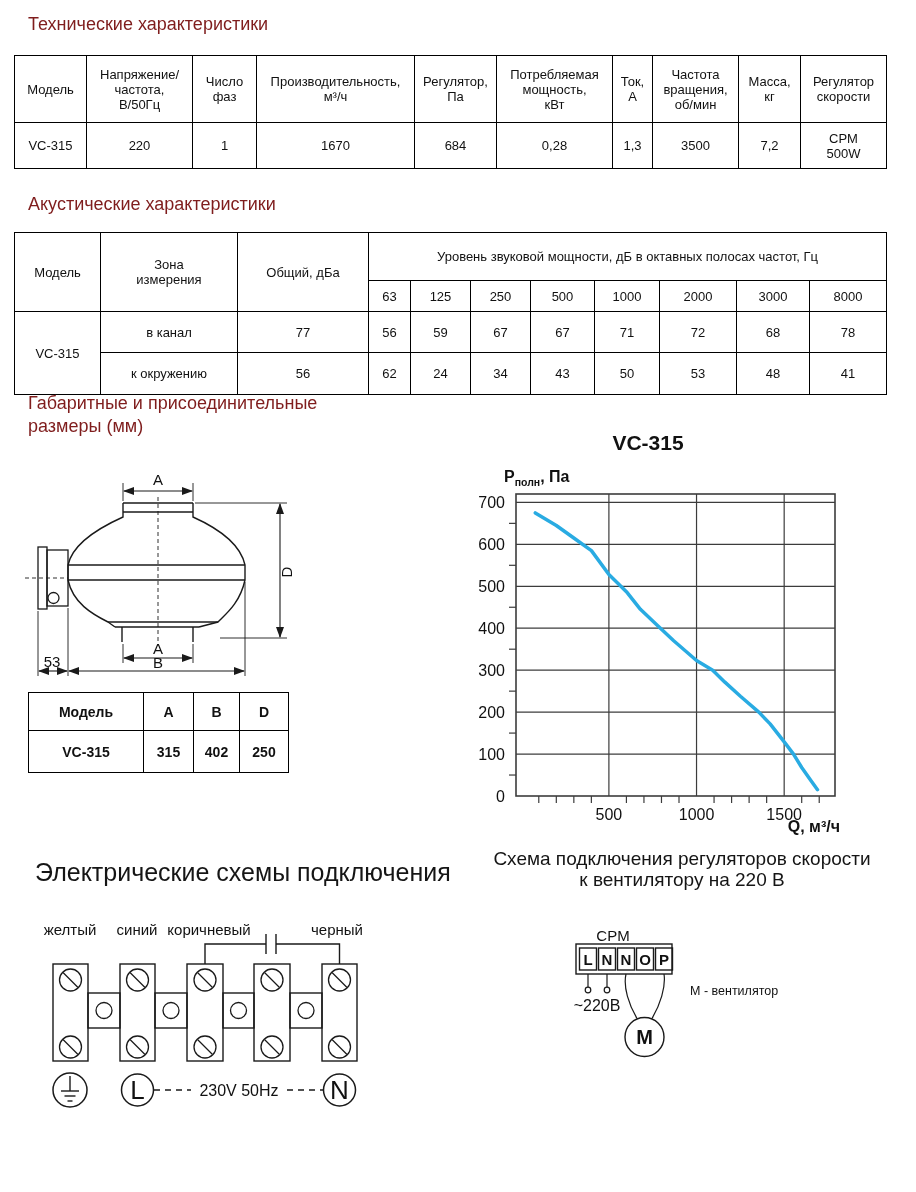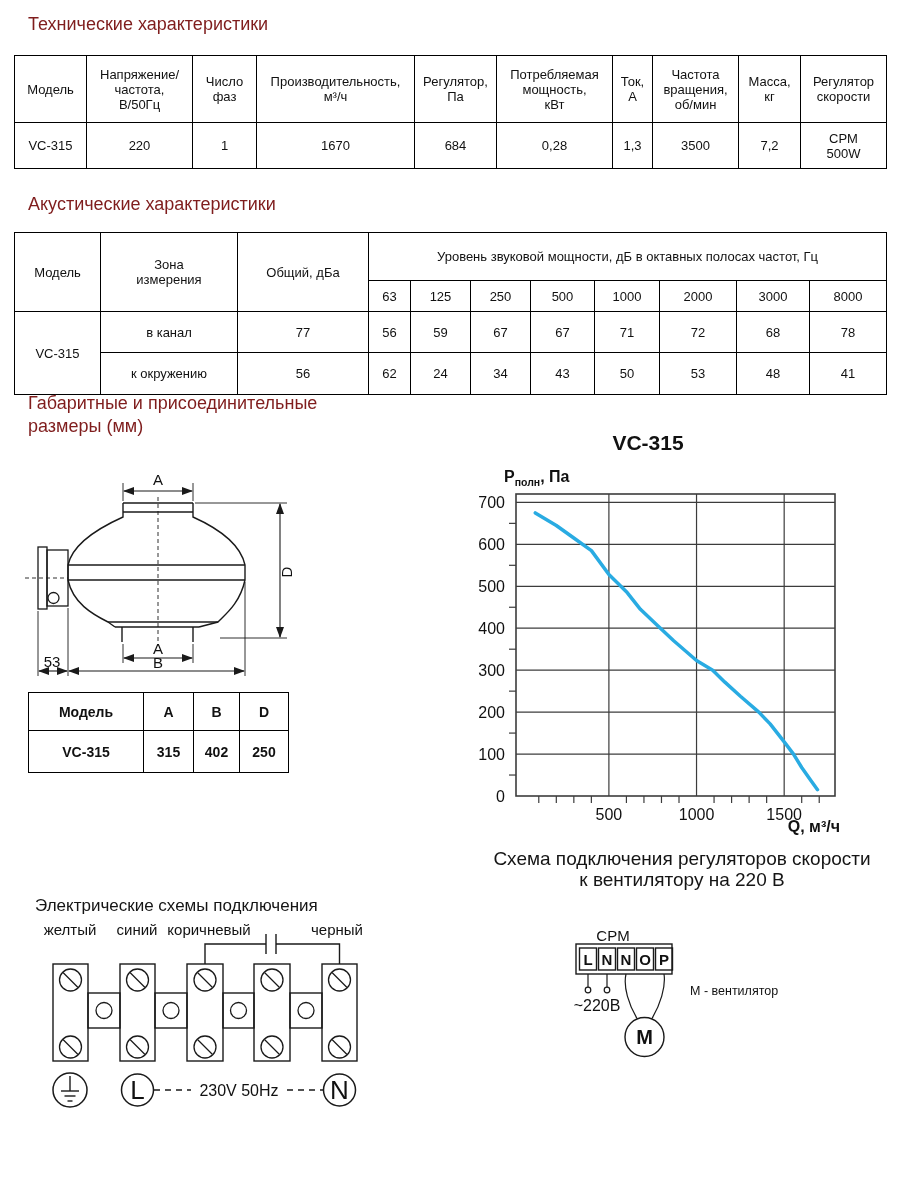--- a/index.html
+++ b/index.html
@@ -23,21 +23,21 @@
   .wirelab{font:15px "Liberation Sans",sans-serif;}
   .circlab{font:26px "Liberation Sans",sans-serif;}
   .supplab{font:16px "Liberation Sans",sans-serif;}
   .termlab{font:bold 15px "Liberation Sans",sans-serif;}
   .cpmlab{font:15px "Liberation Sans",sans-serif;}
   .motlab{font:bold 20px "Liberation Sans",sans-serif;}
   .leglab{font:12.5px "Liberation Sans",sans-serif;}
   .v220{font:16px "Liberation Sans",sans-serif;}
   #controller-title{position:absolute;left:448px;top:848px;width:468px;
       text-align:center;font-size:19px;line-height:21px;white-space:pre-line;color:#151515;}
-  #wiring-title{position:absolute;left:35px;top:896px;font-size:17px;color:#151515;}
+  #wiring-title{position:absolute;left:35px;top:858px;font-size:25px;color:#151515;}
 </style>
 </head>
 <body>
 
 <div id="page">
 
   <div class="sec-title" style="left:28px;top:13px;">Технические характеристики</div>
 
   <table id="tech-table">
     <colgroup>

